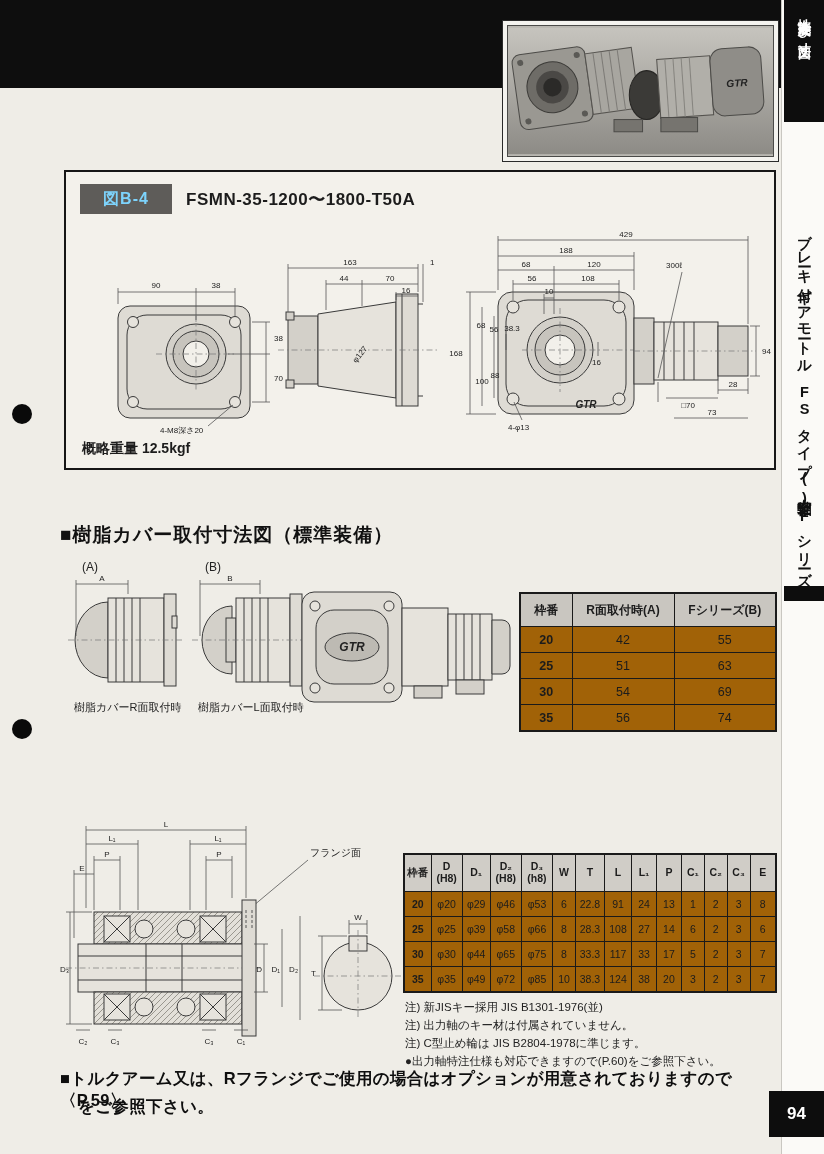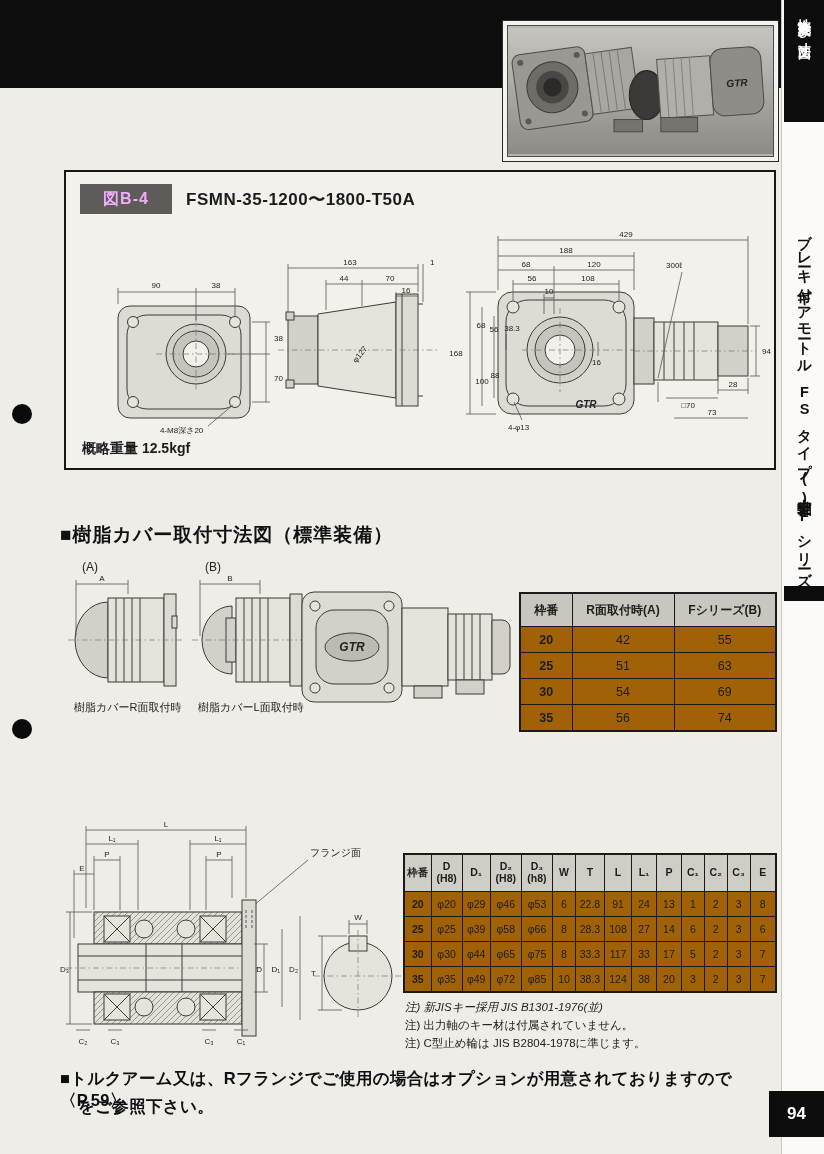--- a/index.html
+++ b/index.html
@@ -19,21 +19,21 @@
   .vtext{writing-mode:vertical-rl;text-orientation:upright;letter-spacing:2px;}
   .side-top .vtext{color:#fff;font-size:13px;font-weight:bold;}
   .side-main{left:786px;top:224px;width:36px;height:390px;display:flex;justify-content:center;}
   .side-main .vtext{font-size:14.5px;font-weight:bold;color:#111;letter-spacing:1px;}
   .side-marker{left:784px;top:586px;width:40px;height:15px;background:#0d0d0d;}
   .pageno{left:769px;top:1091px;width:55px;height:46px;background:#0d0d0d;color:#fff;
           display:flex;align-items:center;justify-content:center;font-size:17px;font-weight:bold;}
 
   
   .figbox{left:64px;top:170px;width:712px;height:300px;background:#f3f1eb;border:2px solid #161616;box-sizing:border-box;}
-  .figtag{left:14px;top:12px;width:92px;height:30px;background:#5e5c59;color:#f0abfc;
+  .figtag{left:14px;top:12px;width:92px;height:30px;background:#5e5c59;color:#7dd3fc;
           display:flex;align-items:center;justify-content:center;font-size:16px;font-weight:bold;letter-spacing:1px;}
   .figmodel{left:120px;top:16px;font-size:17px;font-weight:bold;letter-spacing:.5px;}
   .figweight{left:16px;top:268px;font-size:14px;font-weight:bold;}
 
   
   svg{overflow:visible;}
   svg text{font-family:"Liberation Sans",sans-serif;fill:#222;}
   .dim{stroke:#555;stroke-width:.8;fill:none;}
   .ln{stroke:#3a3a3a;stroke-width:1;fill:none;}
   .fillA{fill:#dedbd4;stroke:#3a3a3a;stroke-width:1;}
@@ -547,21 +547,22 @@
       <td>20</td>
       <td>3</td>
       <td>2</td>
       <td>3</td>
       <td>7</td>
     </tr>
   </tbody>
     </table>
 
   <div class="abs" style="left:405px;top:1000px;width:360px;">
-    <div class="note" style="margin-bottom:3px;font-style:italic;">注) 新JISキー採用 JIS B1301-1976(並)</div>
+    <div class="note" style="margin-bottom:3px;">注) 新JISキー採用 JIS B1301-1976(並)</div>
     <div class="note" style="margin-bottom:3px;">注) 出力軸のキー材は付属されていません。</div>
     <div class="note" style="margin-bottom:3px;">注) C型止め輪は JIS B2804-1978に準じます。</div>
+    <div class="note">●出力軸特注仕様も対応できますので(P.60)をご参照下さい。</div>
   </div>
 
   <div class="abs footer-line" style="left:60px;top:1068px;width:720px;">■トルクアーム又は、Rフランジでご使用の場合はオプションが用意されておりますので〈P.59〉</div>
   <div class="abs footer-line" style="left:78px;top:1096px;">をご参照下さい。</div>
 
 </div>
 
 </body></html>

